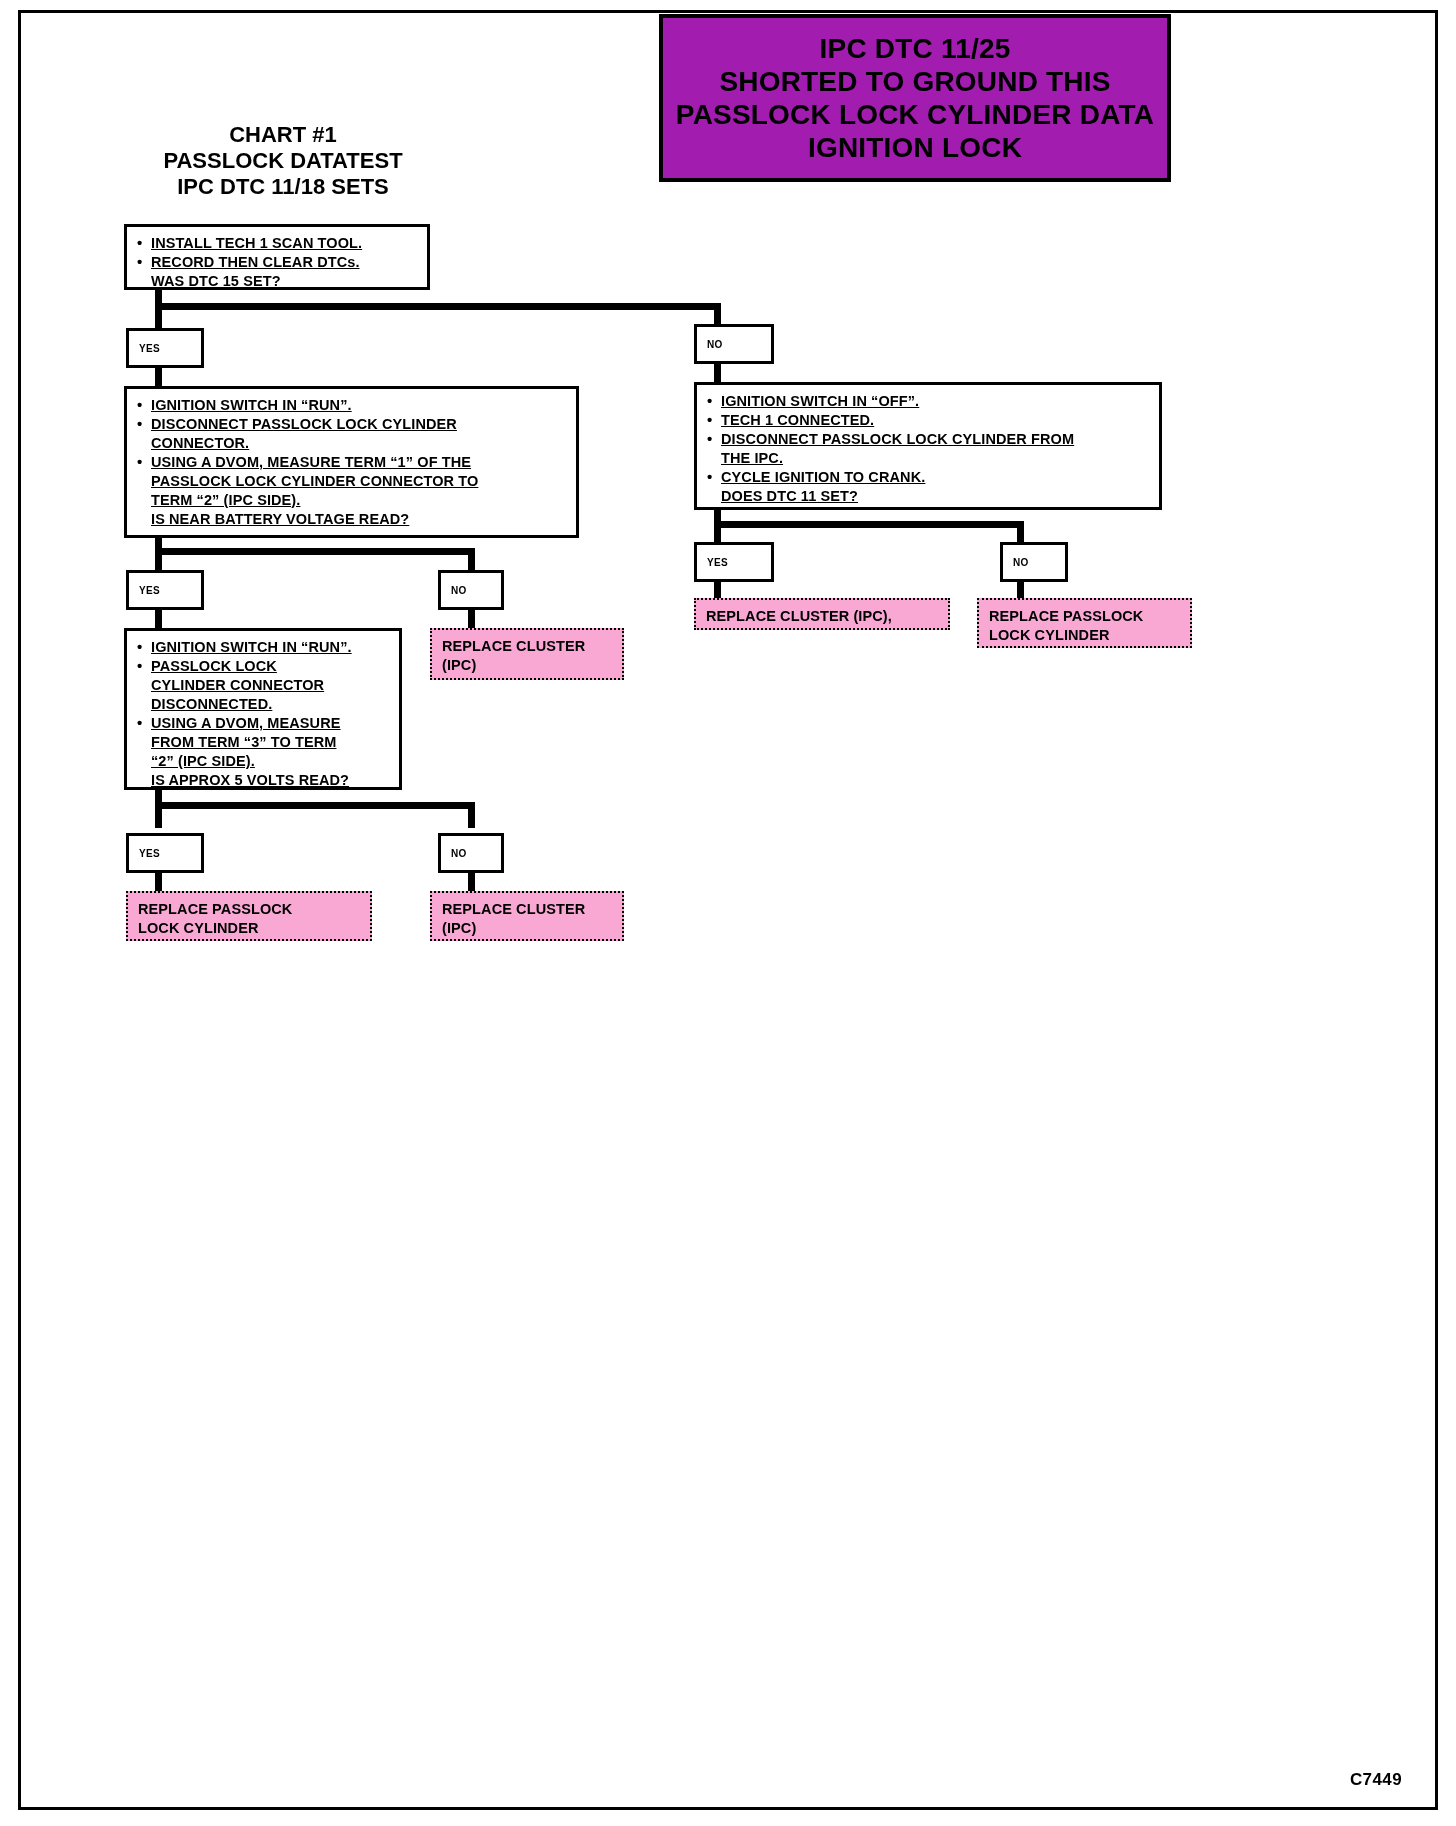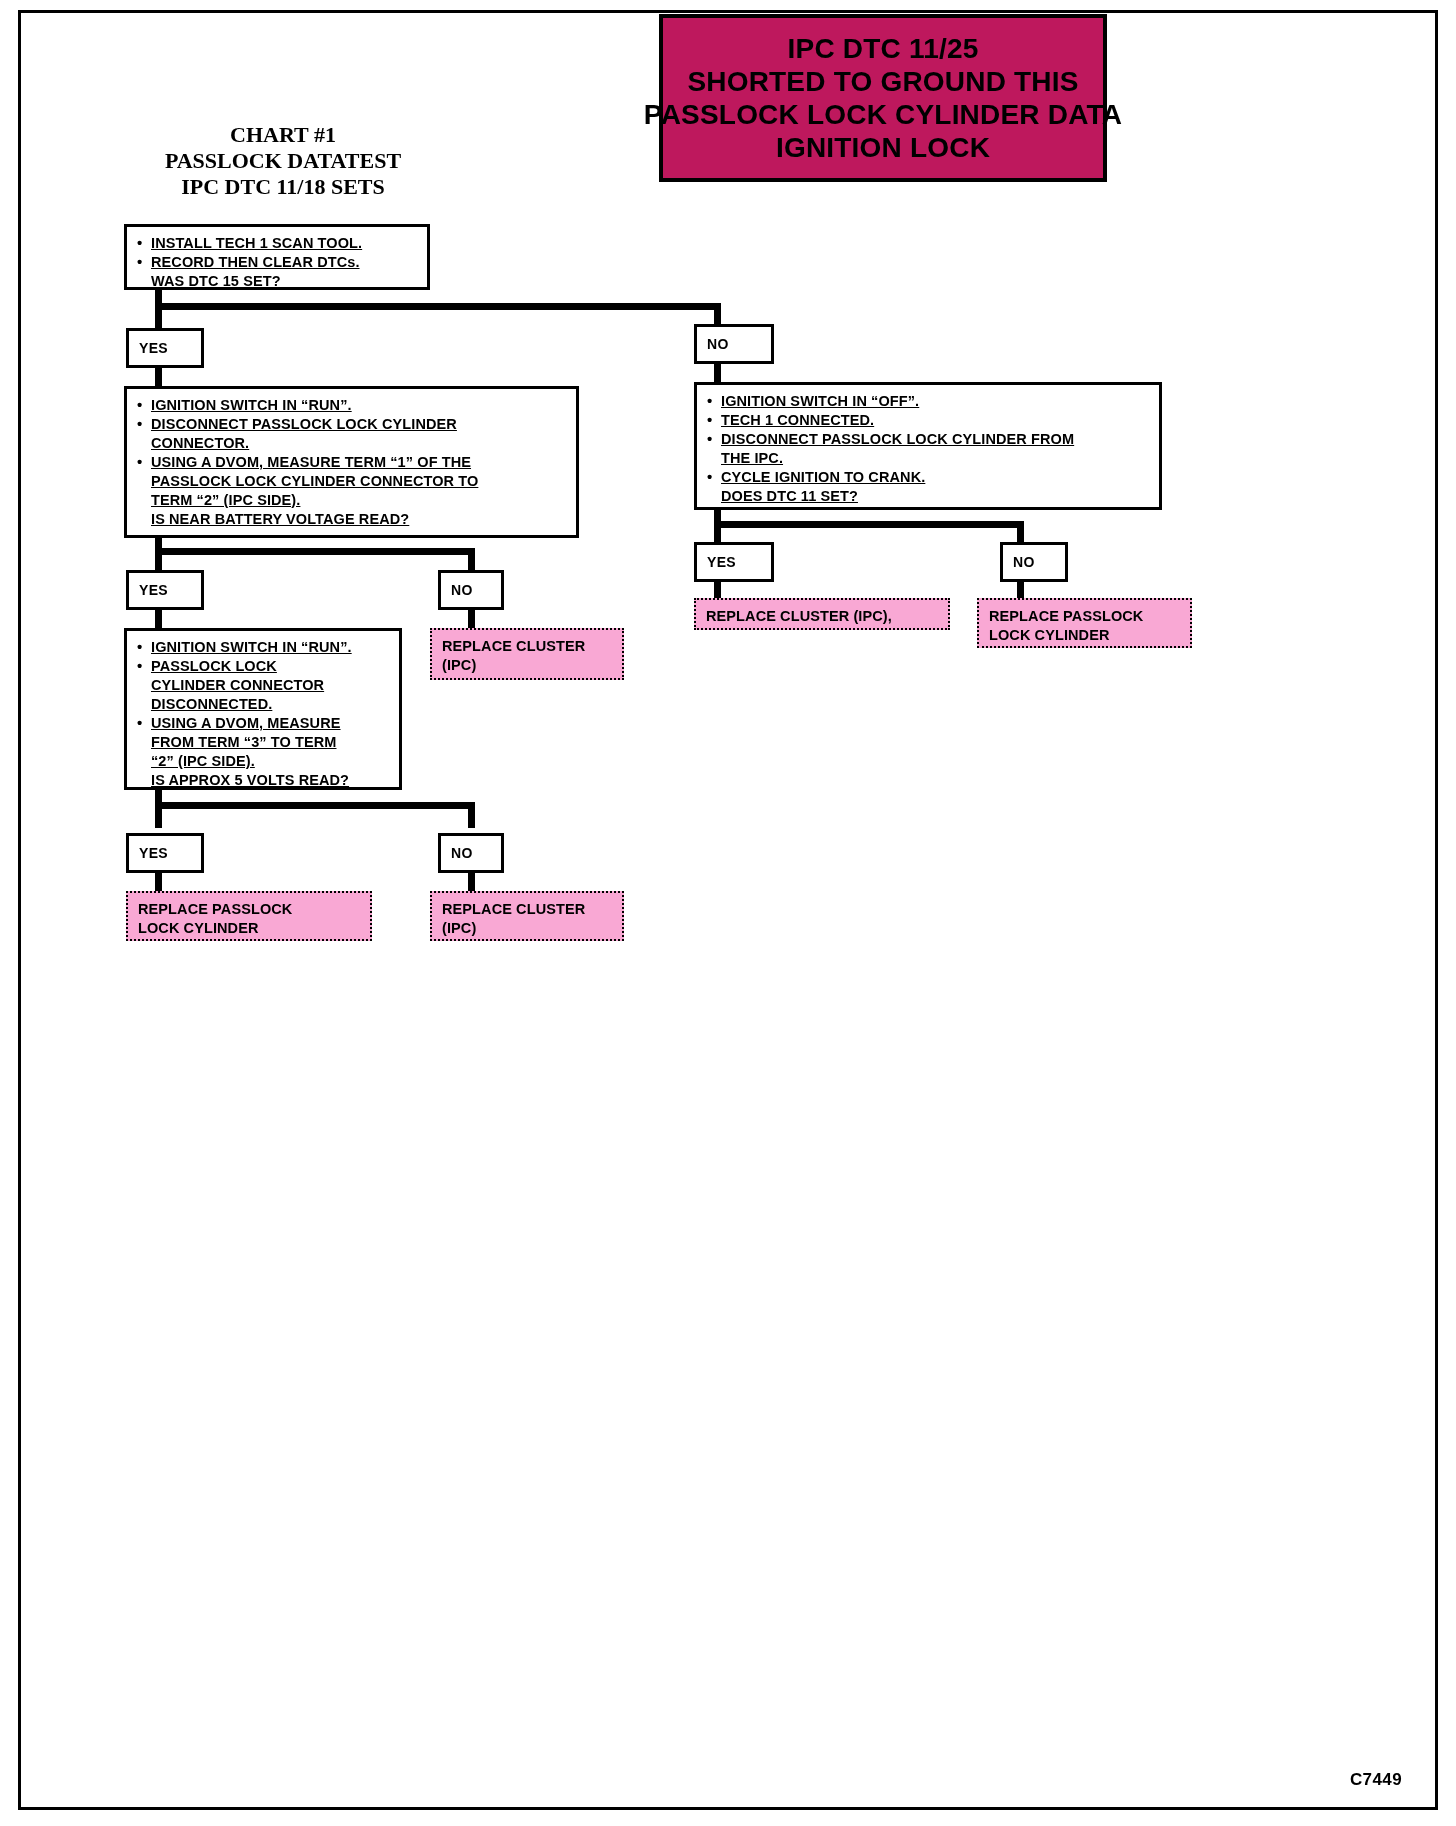--- a/index.html
+++ b/index.html
@@ -25,25 +25,25 @@
     width: 1420px;
     height: 1800px;
     border: 3px solid #000;
     box-sizing: border-box;
   }
   
   #header-block {
     position: absolute;
     left: 659px;
     top: 14px;
-    width: 448px;
+    width: 512px;
     height: 168px;
     border: 4px solid #000;
     box-sizing: border-box;
-    background: #be185d;
+    background: #a21caf;
     display: flex;
     flex-direction: column;
     align-items: center;
     justify-content: center;
     padding: 4px 6px;
   }
   #header-block .hline {
     font-weight: bold;
     font-size: 28px;
     line-height: 33px;
@@ -59,21 +59,20 @@
     top: 122px;
     width: 350px;
     text-align: center;
   }
   #chart-title .tline {
     font-weight: bold;
     font-size: 22px;
     line-height: 26px;
     color: #000;
     white-space: nowrap;
-    font-family: Liberation Serif, serif;
   }
   
   .node {
     position: absolute;
     box-sizing: border-box;
     background: #fff;
     border: 3px solid #000;
     z-index: 3;
   }
   .node ul {
@@ -106,21 +105,21 @@
     position: absolute;
     box-sizing: border-box;
     background: #fff;
     border: 3px solid #000;
     z-index: 3;
     display: flex;
     align-items: center;
   }
   .decision span {
     font-weight: bold;
-    font-size: 14px;
+    font-size: 10px;
     color: #000;
     padding-left: 10px;
     letter-spacing: 0.3px;
   }
   
   .terminal {
     position: absolute;
     box-sizing: border-box;
     background: #f9a8d4;
     border: 2px dotted #000;

